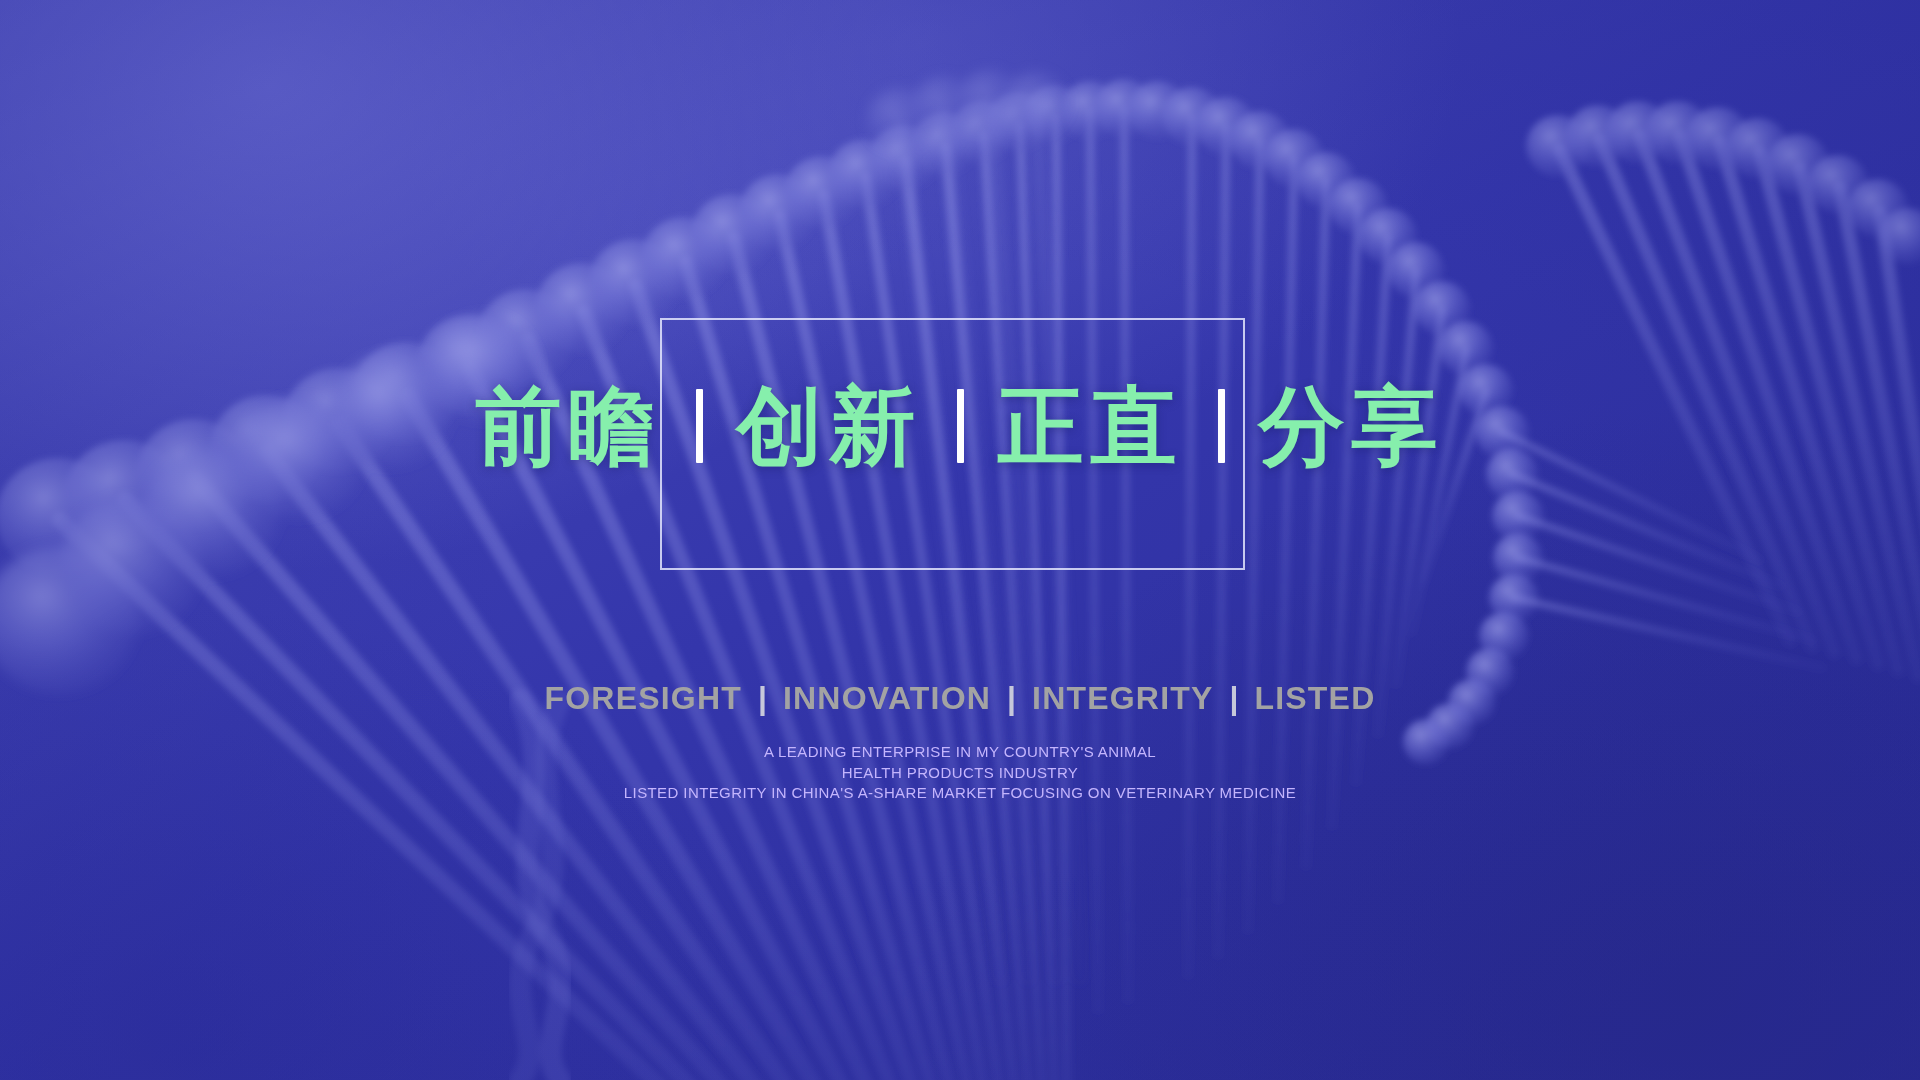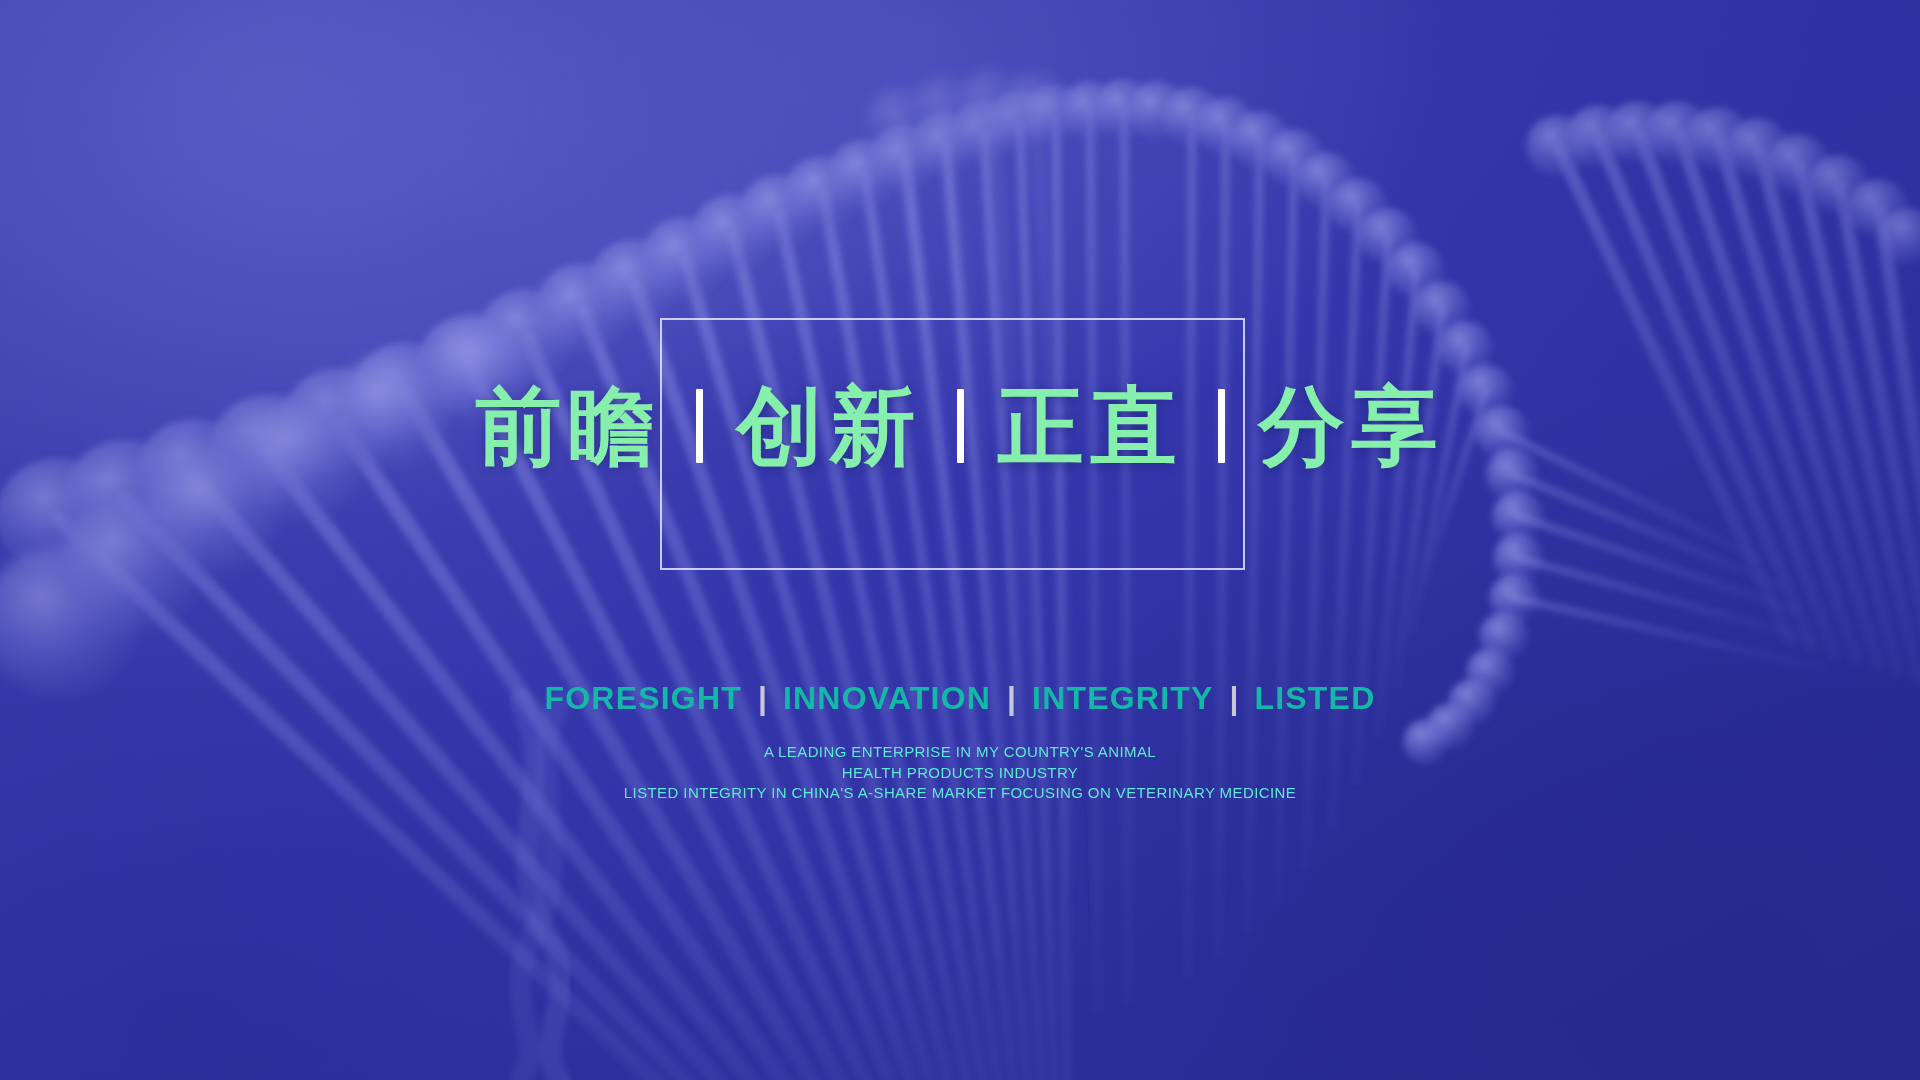--- a/index.html
+++ b/index.html
@@ -96,21 +96,21 @@
     position: absolute;
     left: 0;
     right: 0;
     top: 682px;
     display: flex;
     align-items: center;
     justify-content: center;
     white-space: nowrap;
   }
   .en-word {
-    color: #14b8a6;
+    color: #a3a3a3;
     font-size: 32px;
     font-weight: 700;
     letter-spacing: 1.2px;
     line-height: 1;
   }
   .en-sep {
     color: #c6c8da;
     font-size: 32px;
     font-weight: 600;
     margin: 0 16px;
@@ -119,21 +119,21 @@
 
   
   .desc {
     position: absolute;
     left: 0;
     right: 0;
     top: 742px;
     text-align: center;
   }
   .desc-line {
-    color: #5eead4;
+    color: #c4b5fd;
     font-size: 15px;
     font-weight: 400;
     letter-spacing: 0.4px;
     line-height: 20.5px;
     white-space: nowrap;
   }
 </style>
 </head>
 <body>
 

